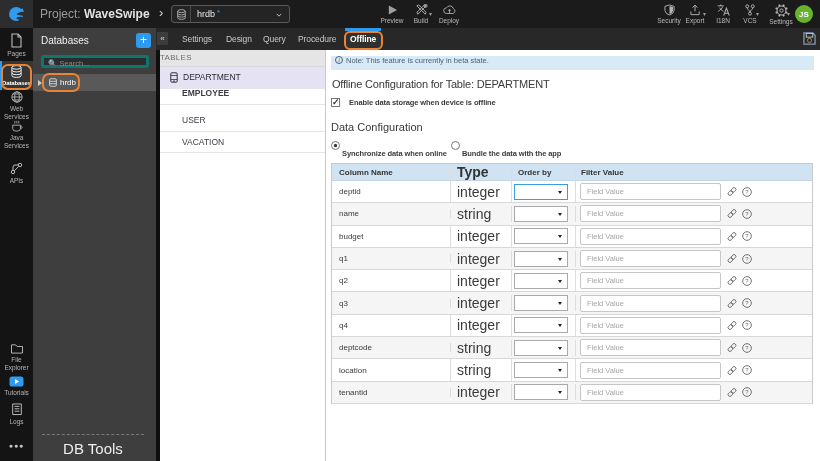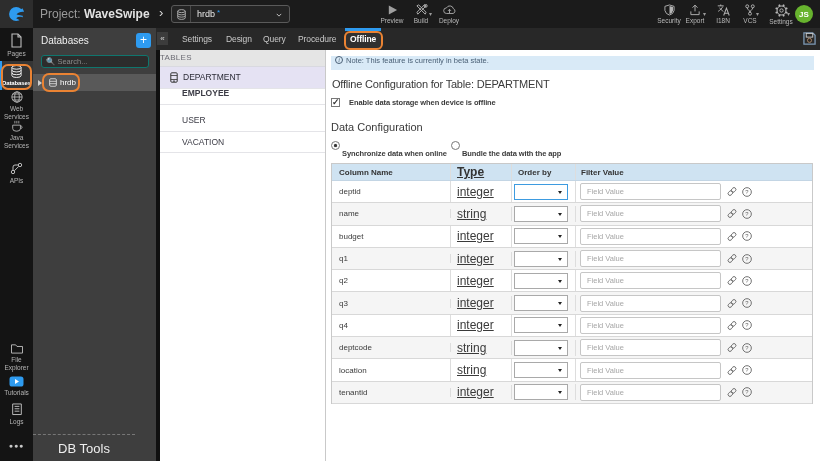--- a/index.html
+++ b/index.html
@@ -29,24 +29,24 @@
 .railitem .rlbl { color:#b5b5b5; font-size:6.5px; line-height:7.5px; text-align:center; margin-top:2px; }
 #rail-db { background:#353535; }
 #rail-db::before { content:""; position:absolute; left:0; top:0; bottom:0; width:2px; background:#2e9bf0; }
 #rail-db .rlbl { color:#fff; font-weight:bold; font-size:6px; letter-spacing:-0.1px; }
 #raildots { position:absolute; left:0; top:442px; width:33px; text-align:center; color:#c9c9c9; font-size:7px; letter-spacing:1px; }
 
 
 #dbpanel { left:33px; top:28px; width:123px; height:433px; background:#3e3e3e; }
 #dbtitle { left:8px; top:7px; color:#f0f0f0; font-size:10px; }
 #plusbtn { left:103px; top:5px; width:15px; height:15px; background:#2e9bf0; border-radius:3px; color:#fff; font-size:12px; line-height:14px; text-align:center; }
-#searchbox { left:8px; top:27px; width:108px; height:13px; background:#2c2c2c; border:1px solid #0f766e; border-radius:3px; color:#8b8b8b; font-size:7.5px; line-height:11px; padding-left:4px; }
+#searchbox { left:8px; top:27px; width:108px; height:13px; background:#2c2c2c; border:3px solid #0f766e; border-radius:3px; color:#8b8b8b; font-size:7.5px; line-height:11px; padding-left:4px; }
 #hrdbrow { left:0px; top:46px; width:123px; height:17px; background:#595959; color:#fff; font-size:8.5px; display:flex; align-items:center; }
 #hrdbrow .tri { width:0; height:0; border-left:4px solid #cfcfcf; border-top:3px solid transparent; border-bottom:3px solid transparent; margin-left:5px; }
-#dbtools { left:0px; top:406px; width:102px; height:27px; border-top:1px dashed #777; color:#eee; font-size:13px; display:flex; align-items:center; justify-content:center; }
+#dbtools { left:9px; top:406px; width:102px; height:27px; border-top:1px dashed #777; color:#eee; font-size:15px; display:flex; align-items:center; justify-content:center; }
 
 
 #strip { left:156px; top:28px; width:4px; height:433px; background:#101010; }
 #tabbar { left:156px; top:28px; width:664px; height:22px; background:#282828; }
 .collbtn { position:absolute; width:11px; height:13px; background:#3c3c3c; color:#d8d8d8; font-size:8px; text-align:center; line-height:13px; }
 .tab { position:absolute; top:28px; height:22px; line-height:22px; color:#c9c9c9; font-size:8.5px; letter-spacing:-0.1px; }
 #tab-offline { color:#fff; font-weight:bold; background:#303030; padding:0 5px; }
 #tab-offline::before { content:""; position:absolute; left:0; right:0; top:0; height:2.5px; background:#2e9bf0; }
 #saveicon { left:803px; top:32px; line-height:0; }
 
@@ -70,21 +70,21 @@
 #radiorow .rt { position:absolute; top:8px; white-space:nowrap; }
 .radio { position:absolute; width:9px; height:9px; border:1px solid #777; border-radius:50%; background:#fff; }
 .radio.rsel::after { content:""; position:absolute; left:2px; top:2px; width:3px; height:3px; border-radius:50%; background:#333; box-shadow:0 0 1px #333; }
 
 
 #dtable { left:5px; top:113px; width:482px; border-top:1px solid #c9c9c9; border-left:1px solid #c9c9c9; border-right:1px solid #c9c9c9; }
 .drow { display:flex; width:480px; height:22.3px; border-bottom:1px solid #d8d8d8; background:#fff; font-size:8px; }
 .drow.even { background:#f5f5f5;align-items:center; }
 .drow.hdr { height:17px; background:#cfe3f2; border-bottom:1px solid #c3d5e4; }
 .c1 { width:119px; border-right:1px solid #ddd; display:flex; align-items:center; padding-left:7px; font-size:8px; color:#3a3a3a; }
-.c2 { width:61px; border-right:1px solid #ddd; display:flex; align-items:center; padding-left:6px; font-size:12px; color:#3a3a3a;text-decoration:underline; }
+.c2 { width:61px; border-right:1px solid #ddd; display:flex; align-items:center; padding-left:6px; font-size:14px; color:#3a3a3a; }
 .c3 { width:64px; border-right:1px solid #ddd; display:flex; align-items:center; }
 .c4 { width:235px; display:flex; align-items:center; }
 .hdr .c1,.hdr .c2,.hdr .c3,.hdr .c4 { color:#333; font-weight:bold; }
 .hdr .c3 { padding-left:6px; }
 .hdr .c4 { padding-left:5px; }
 .sel { width:54px; height:16px; margin-left:2px; border:1px solid #a9a9a9; background:#fff; position:relative; }
 .sel::after { content:""; position:absolute; right:5px; top:6px; width:0; height:0; border-left:2.5px solid transparent; border-right:2.5px solid transparent; border-top:3.5px solid #222; }
 .sel.foc { border:1px solid #3d9be0; }
 .fv { width:141px; height:17px; margin-left:4px; border:1px solid #c6c6c6; border-radius:2px; color:#a6a6a6; font-size:7.5px; line-height:16px; padding-left:6px; background:#fff; }
 .rowics { display:flex; align-items:center; margin-left:6px; gap:5px; }

